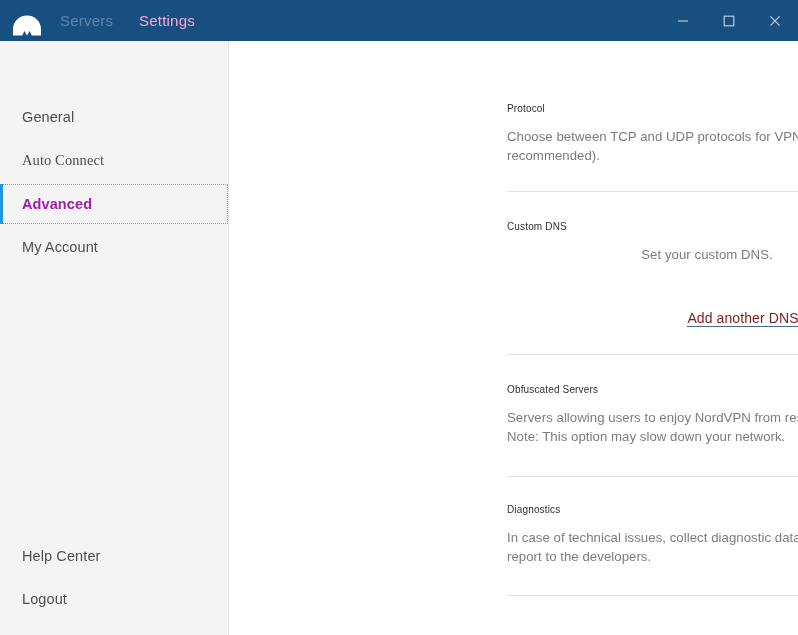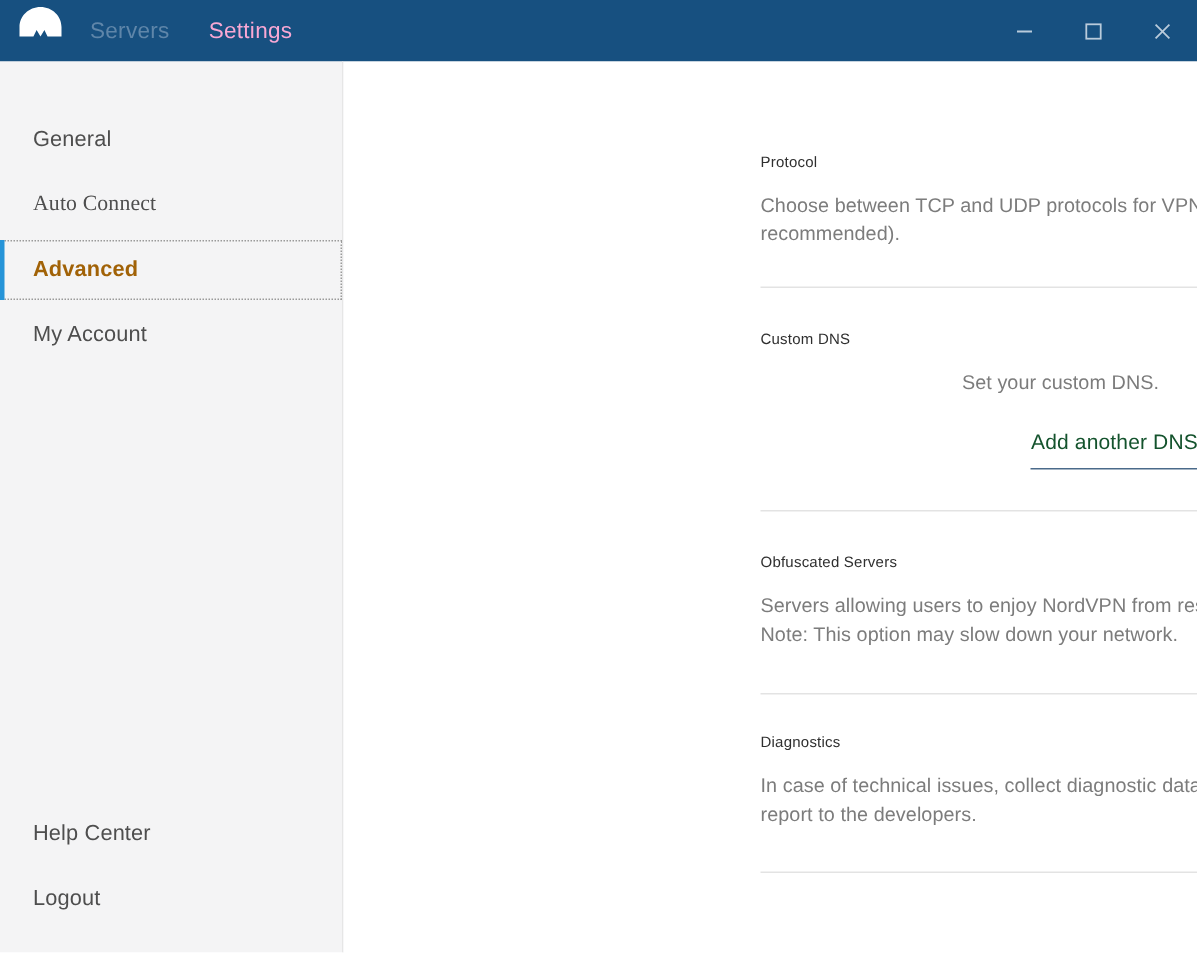--- a/index.html
+++ b/index.html
@@ -26,21 +26,21 @@
     flex-direction: column;
     background: #ffffff;
   }
 
   
   .titlebar {
     flex: 0 0 41px;
     height: 41px;
     background: #175080;
     display: flex;
-    align-items: flex-start;
+    align-items: flex-end;
     position: relative;
     user-select: none;
   }
 
   .logo {
     width: 30px;
     height: 30px;
     margin-left: 12px;
     margin-right: 18px;
     display: flex;
@@ -98,38 +98,38 @@
   .sidebar {
     flex: 0 0 229px;
     width: 229px;
     background: #f4f4f5;
     border-right: 1px solid #e6e6e6;
     display: flex;
     flex-direction: column;
     position: relative;
   }
 
-  .sidebar-top { padding-top: 33px; }
+  .sidebar-top { padding-top: 33px; margin-top: 24px; }
   .sidebar-bottom { margin-top: auto; padding-bottom: 17px; }
 
   .side-item {
     position: relative;
     height: 38px;
     display: flex;
     align-items: center;
     padding-left: 22px;
     font-size: 14.5px;
     color: #4e4e4e;
     cursor: pointer;
     letter-spacing: 0.1px;
   }
 
   .side-item.selected {
     background: #f4f4f5;
-    color: #a16207;
+    color: #a21caf;
     font-weight: bold;
     border: 1px dotted #9a9a9a;
     border-left: none;
     height: 40px;
   }
   .side-item.selected::before {
     content: "";
     position: absolute;
     left: -1px;
     top: -1px;
@@ -190,27 +190,28 @@
   .divider {
     width: 472px;
     height: 1px;
     background: #e3e3e3;
     margin-left: 278px;
   }
 
   
   .link {
     font-size: 14px;
-    color: #14532d;
+    color: #7f1d1d;
     text-decoration: none;
     border-bottom: 1px solid #4a6a8a;
-    padding-bottom: 10px;
+    padding-bottom: 0;
     cursor: pointer;
     letter-spacing: 0.1px;
     display: inline-block;
+    margin-top: 24px;
   }
 
   
   #section-protocol   { padding-top: 0; }
   .add-dns-wrap { margin-top: 22px; }
 </style>
 </head>
 <body>
 
 <div class="app">

